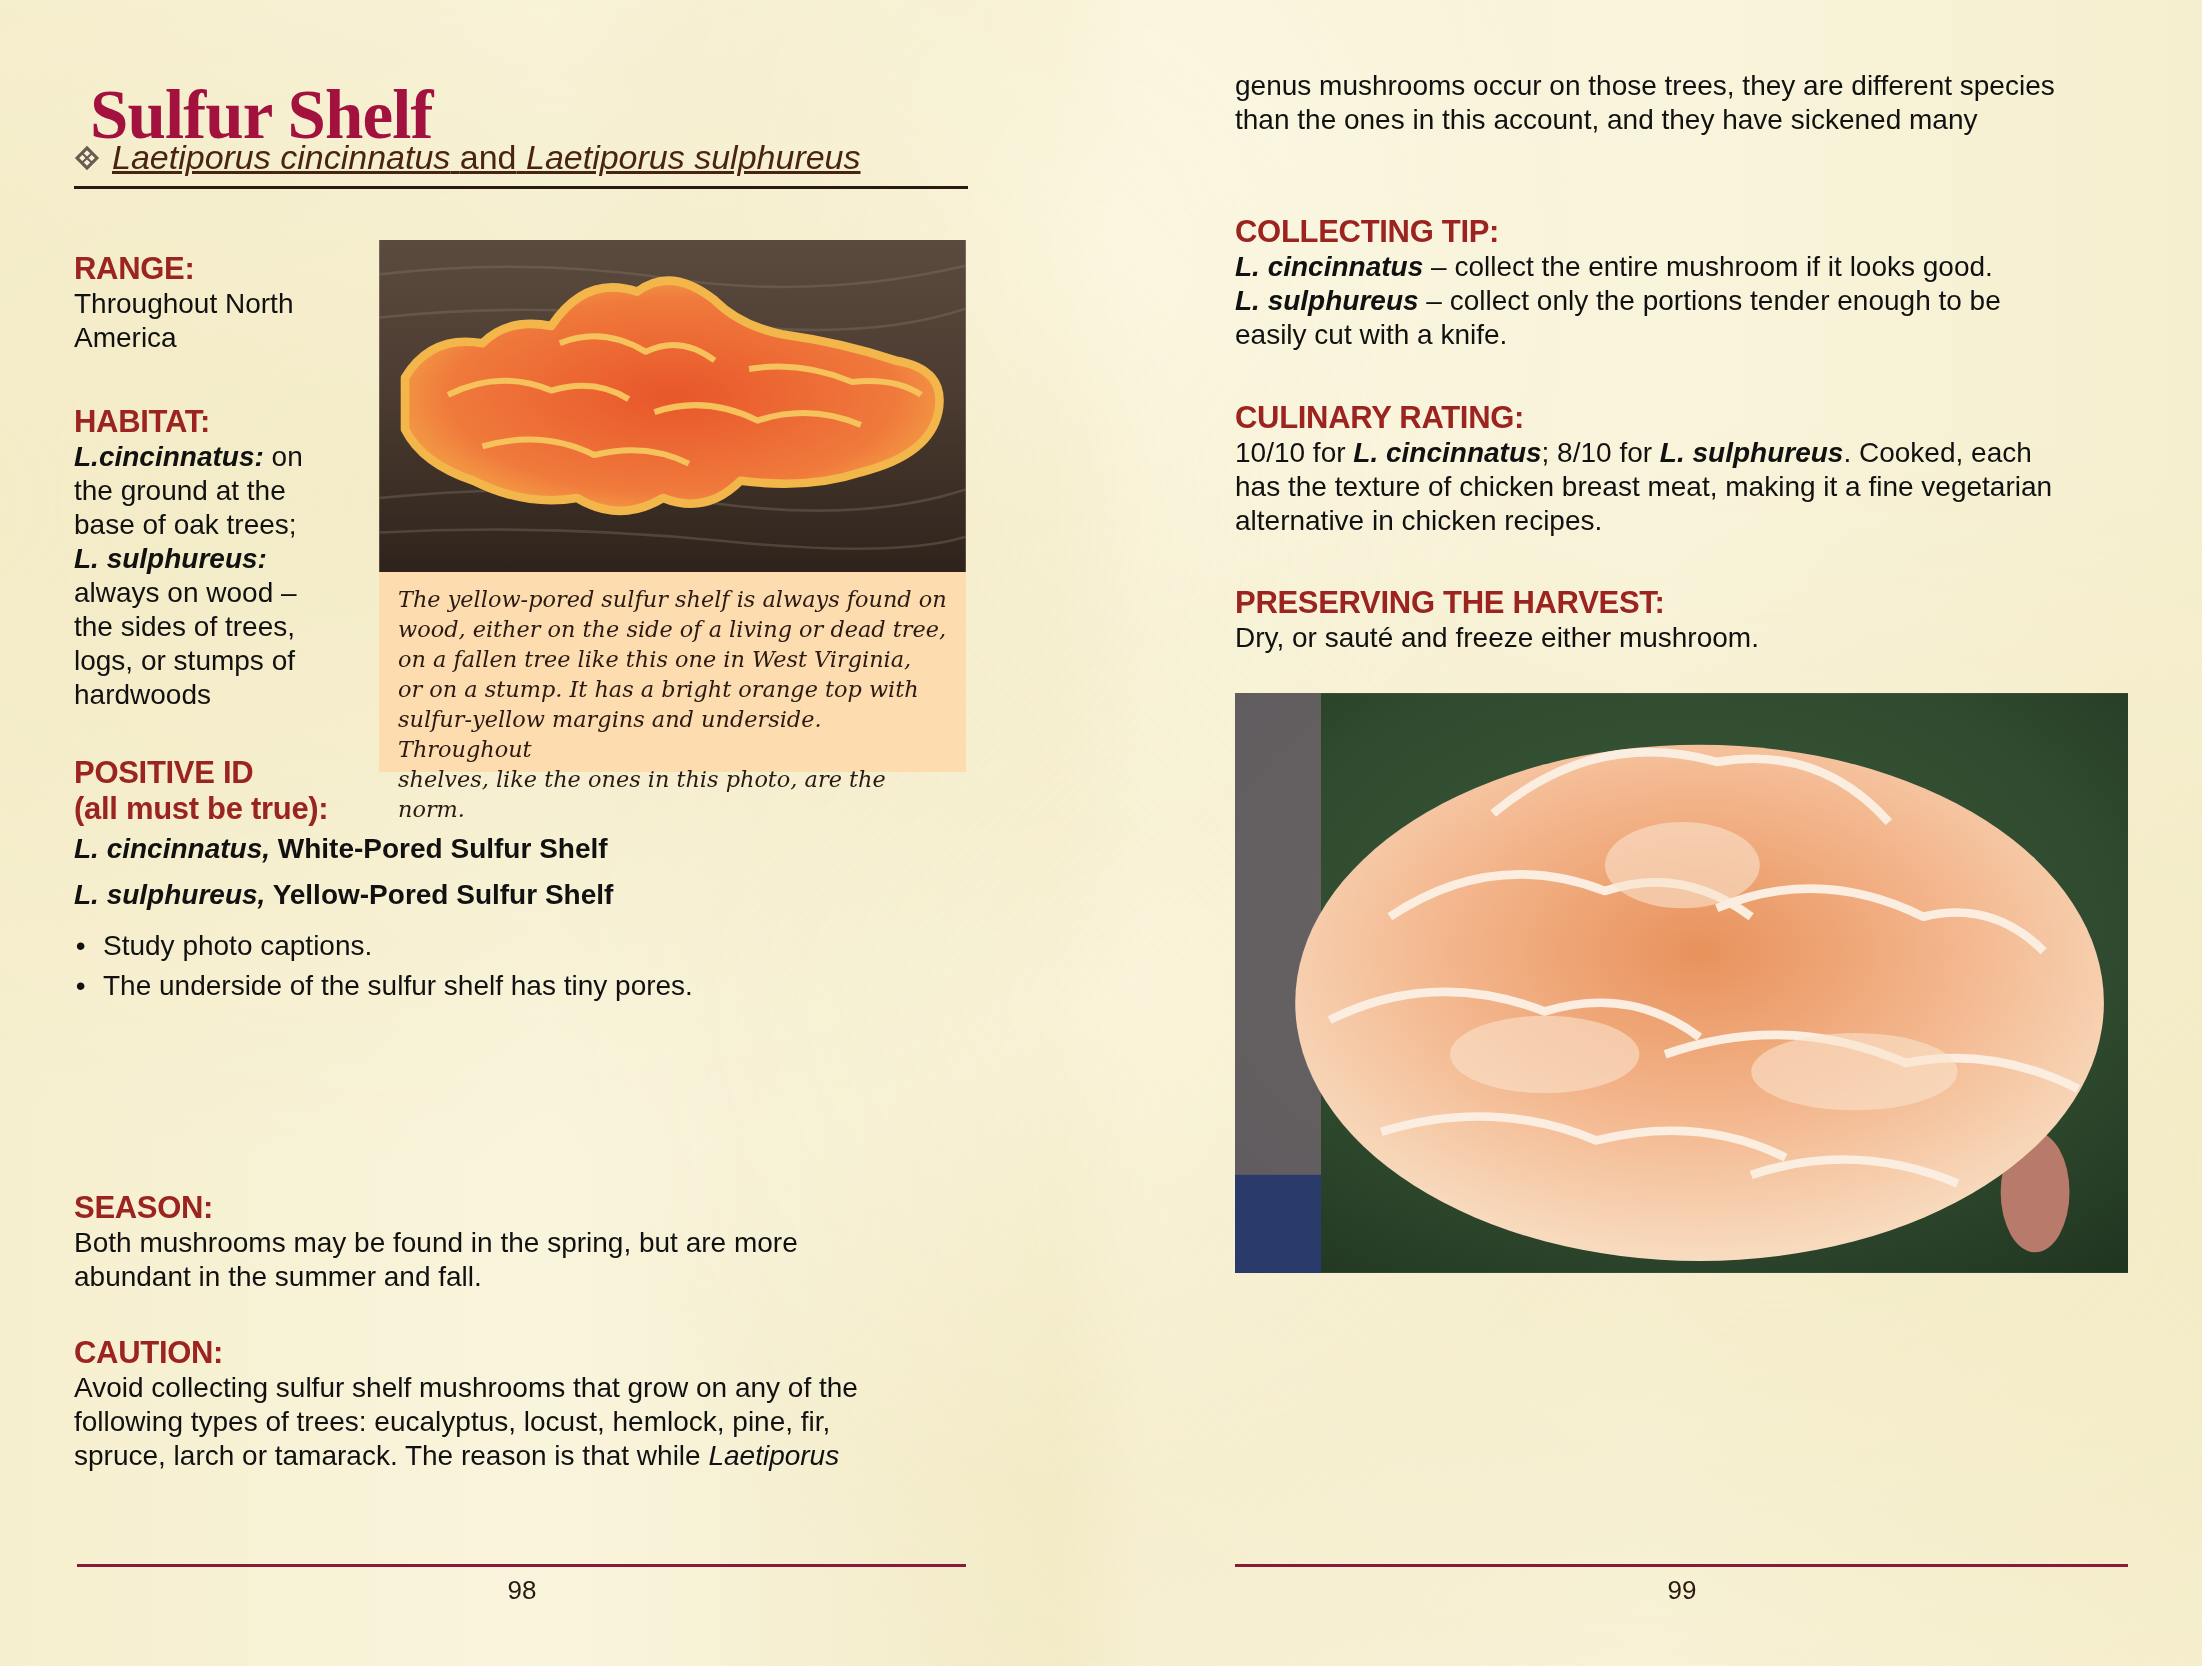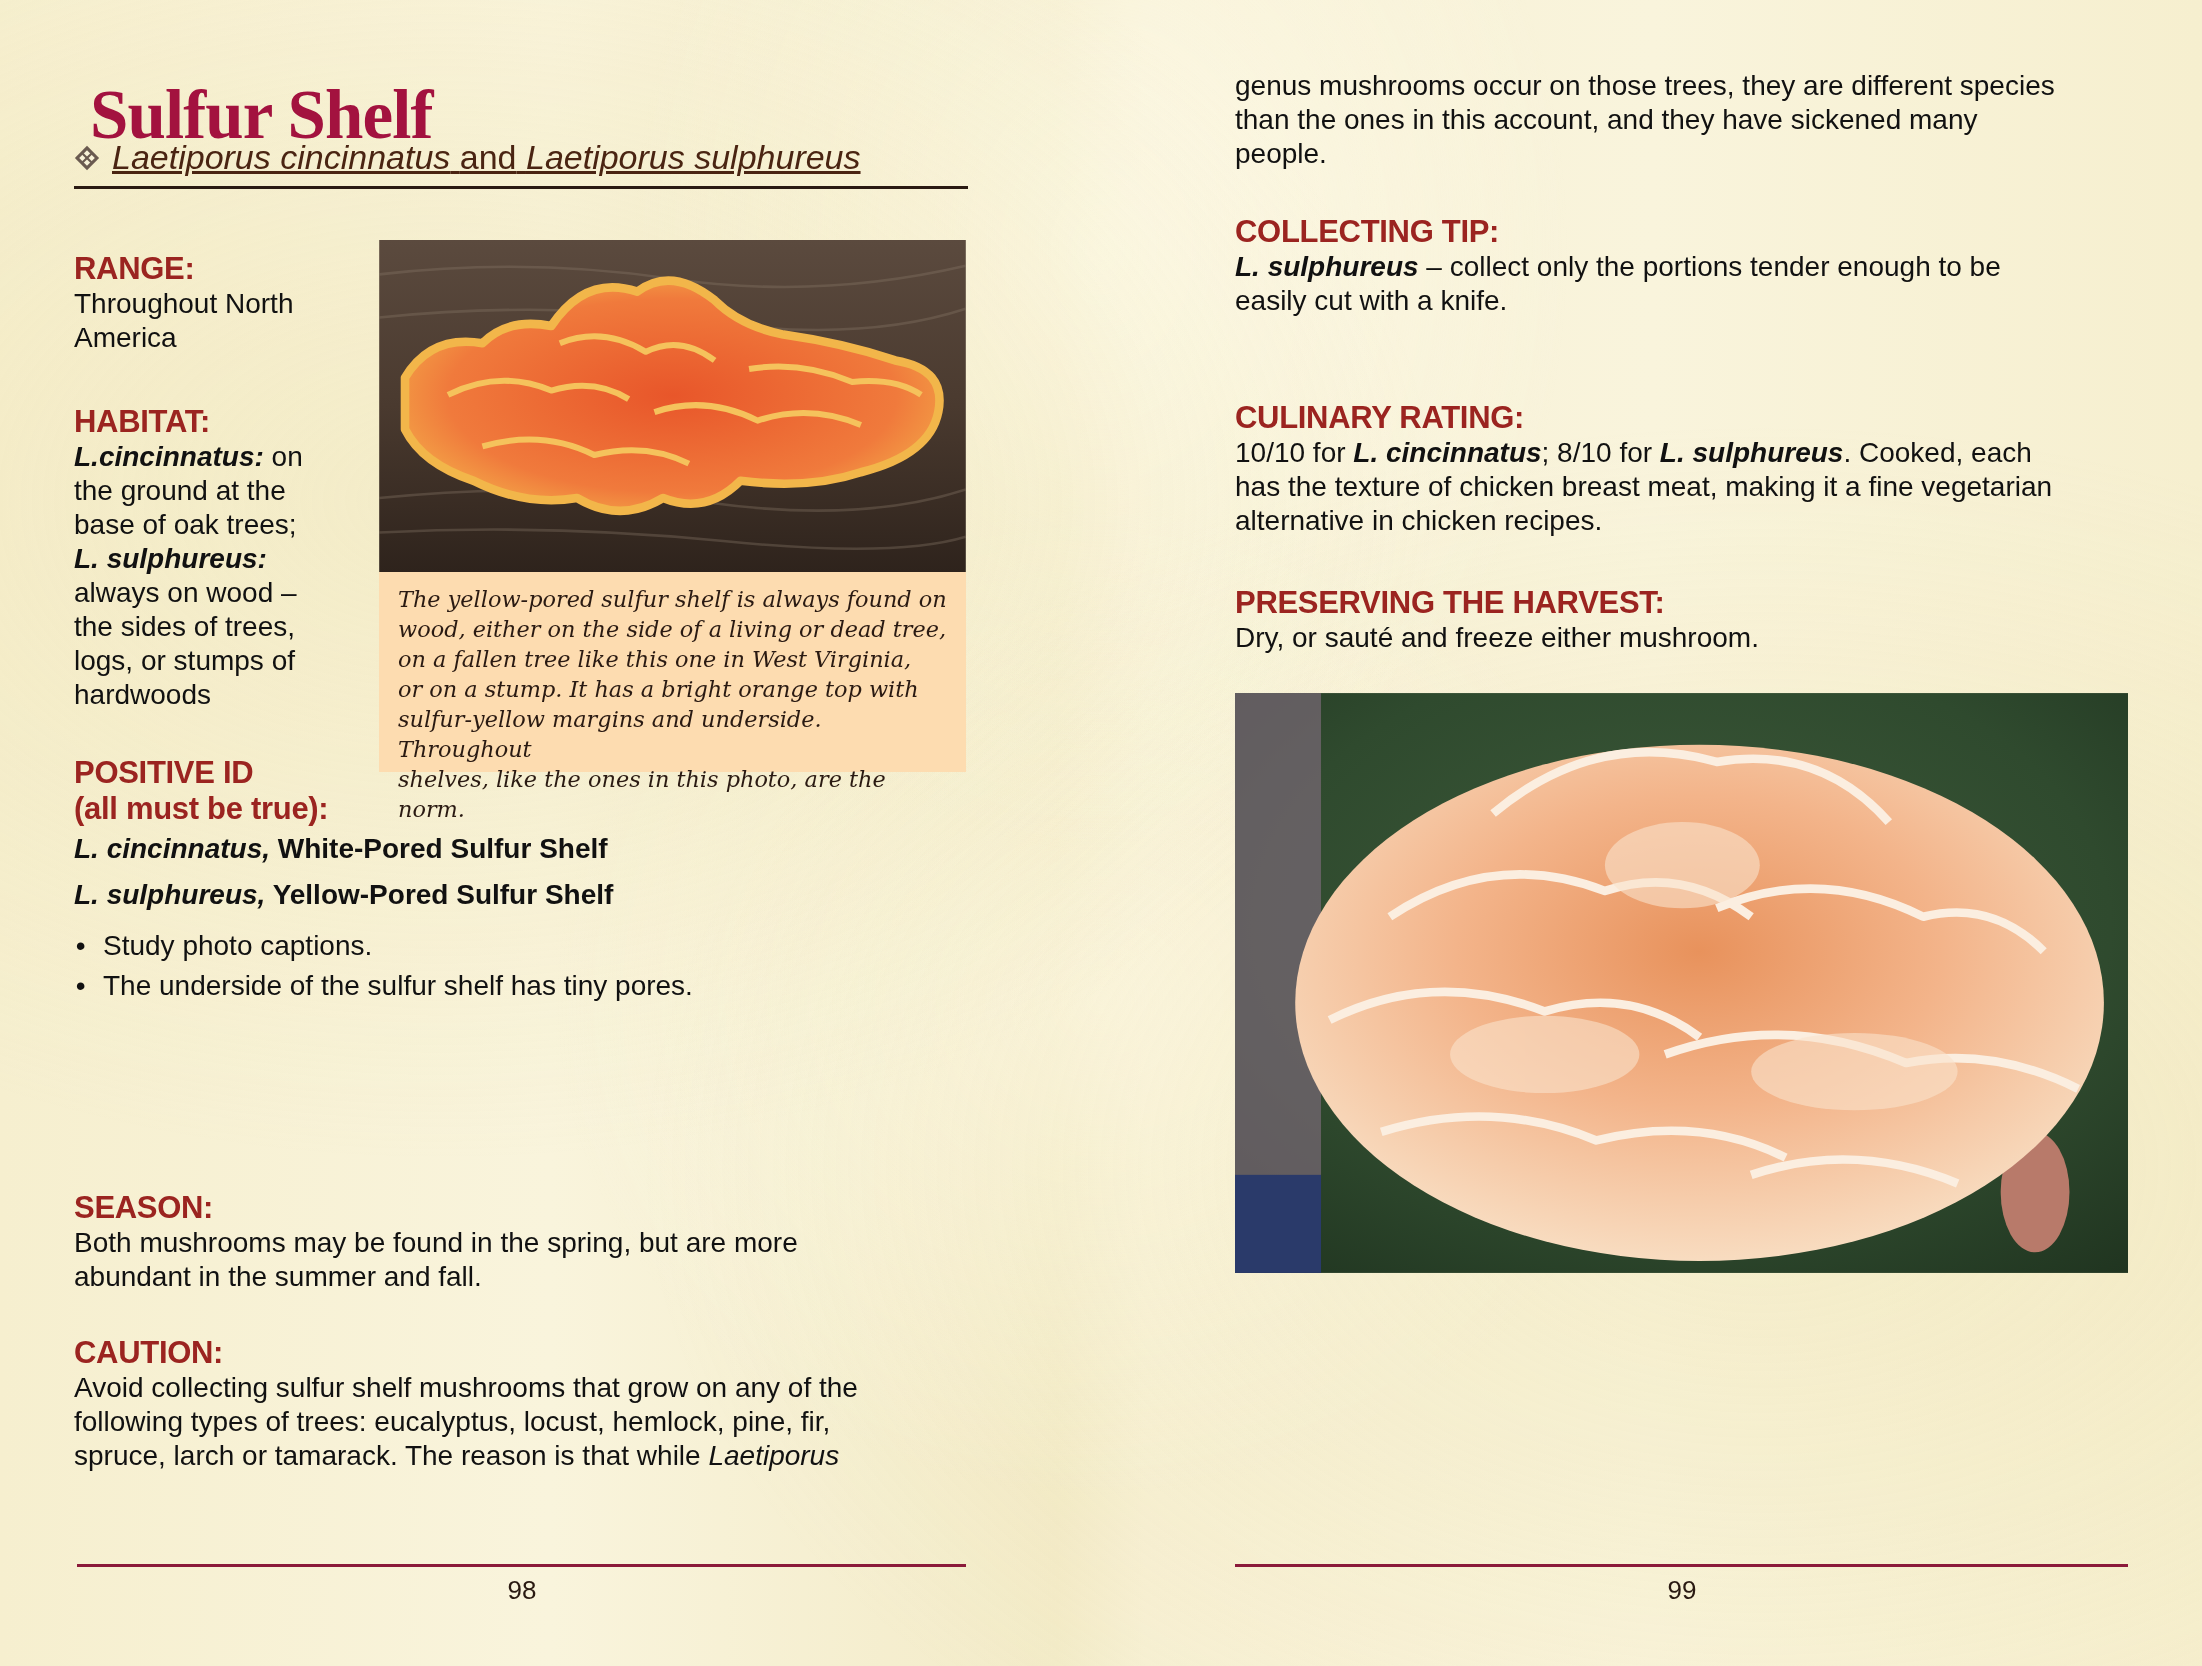--- a/index.html
+++ b/index.html
@@ -159,25 +159,25 @@
 
   <div class="footer-rule" style="left:77px; width:889px;"></div>
   <div class="page-num" style="left:479px;">98</div>
 </div>
 
 <div class="page page-right">
 
   <div class="block" style="left:134px; top:69px; width:895px;">
     <p class="p">genus mushrooms occur on those trees, they are different species</p>
     <p class="p">than the ones in this account, and they have sickened many</p>
-    <p class="p">people.</p>
   </div>
 
   <div class="block" style="left:134px; top:214px; width:895px;">
     <h2 class="h">COLLECTING TIP:</h2>
+    <p class="p"><b><i>L. cincinnatus</i></b><span> – collect the entire mushroom if it looks good.</span></p>
     <p class="p"><b><i>L. sulphureus</i></b><span> – collect only the portions tender enough to be</span></p>
     <p class="p">easily cut with a knife.</p>
   </div>
 
   <div class="block" style="left:134px; top:400px; width:895px;">
     <h2 class="h">CULINARY RATING:</h2>
     <p class="p"><span>10/10 for </span><b><i>L. cincinnatus</i></b><span>; 8/10 for </span><b><i>L. sulphureus</i></b><span>. Cooked, each</span></p>
     <p class="p">has the texture of chicken breast meat, making it a fine vegetarian</p>
     <p class="p">alternative in chicken recipes.</p>
   </div>

